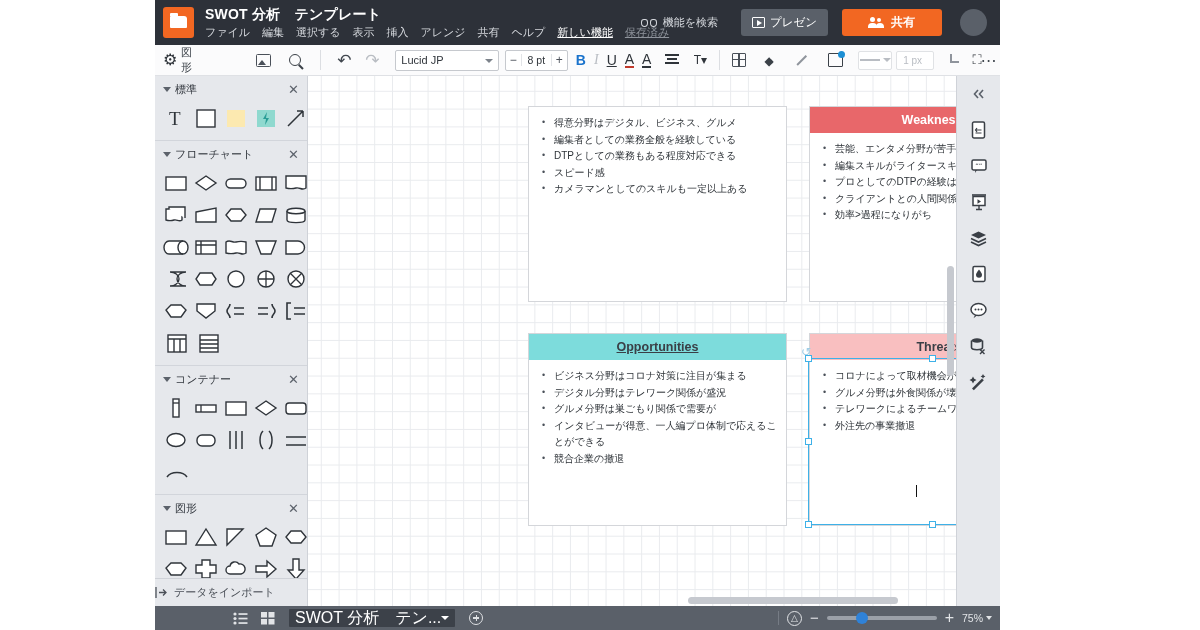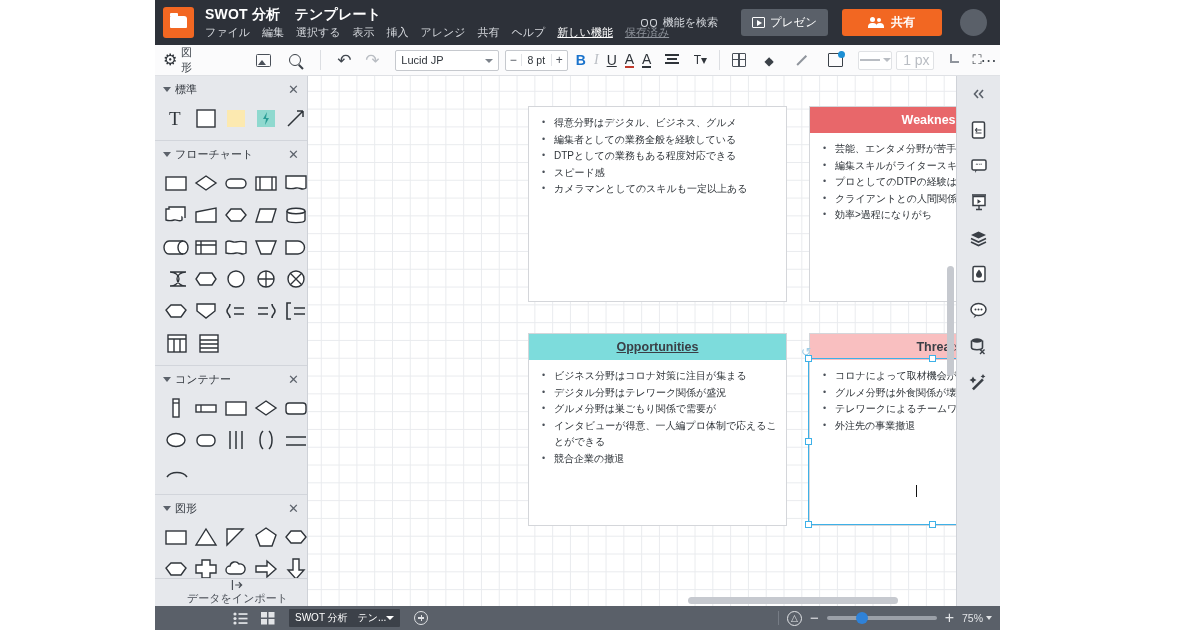--- a/index.html
+++ b/index.html
@@ -113,41 +113,41 @@
   .gridico:after { content:""; position:absolute; left:0; top:5px; width:12px; height:1.2px; background:#4a5059; }
   .fillico { width: 14px; height: 14px; position: relative; }
   .fillico:before { content:"\25C6"; font-size: 12px; color: #3b4148; }
   .penico { width: 14px; height: 14px; position: relative; }
   .penico:before { content:""; position:absolute; left:1px; top:11px; width:13px; height:1.6px; background:#8f949c; transform: rotate(-45deg); transform-origin: left; }
   .shadowico { width: 15px; height: 14px; border: 1.4px solid #3b4148; border-radius: 1px; position: relative; }
   .shadowico:after { content:""; position:absolute; right:-3px; top:-3px; width:7px; height:7px; border-radius:50%; background:#1d8fd4; }
   .lineprev { width: 36px; height: 19px; border: 1px solid #e0e2e5; background:#fff; border-radius:2px; display:flex; align-items:center; justify-content:center; }
   .lineprev i { display:block; width: 20px; height: 1.4px; background:#b9bdc3; }
   .lcaret { border-left: 4px solid transparent; border-right: 4px solid transparent; border-top: 4px solid #b9bdc3; margin-left: 3px; }
-  .pxbox { width: 40px; height: 19px; border: 1px solid #e0e2e5; background:#fff; border-radius:2px; font-size:14px; color:#b9bdc3; display:flex; align-items:center; padding-left:6px; margin-left: 4px; }
+  .pxbox { width: 40px; height: 19px; border: 1px solid #e0e2e5; background:#fff; border-radius:2px; font-size:10px; color:#b9bdc3; display:flex; align-items:center; padding-left:6px; margin-left: 4px; }
   .elbowico { width: 14px; height: 12px; position: relative; }
   .elbowico:before { content:""; position:absolute; left:2px; top:0; width:1.5px; height:8px; background:#8f949c; }
   .elbowico:after { content:""; position:absolute; left:2px; top:7px; width:9px; height:1.5px; background:#8f949c; }
   .dots { font-size: 16px; color: #41474f; letter-spacing: 1px; }
   .expandico { width: 15px; height: 15px; position: relative; color:#2f343a; font-size: 13px; }
 
   
   #leftpanel {
     position: absolute; left: 0; top: 76px; width: 153px; height: 530px;
     background: #e6e8ec; border-right: 1px solid #cfd2d8; overflow: hidden;
   }
   .grp { border-bottom: 1px solid #d2d5db; padding-bottom: 6px; }
   .grphead { display: flex; align-items: center; height: 26px; padding: 0 8px; }
   .grphead .tri { border-left: 4px solid transparent; border-right: 4px solid transparent; border-top: 5px solid #5c626b; margin-right: 4px; }
   .grphead .gt { font-size: 11px; color: #30353c; flex: 1; }
   .grphead .gx { font-size: 13px; color: #5c626b; cursor: pointer; }
   .shrow { display: flex; padding: 0 6px; }
   .sh { width: 28px; height: 28px; margin: 2px 2px; display: flex; align-items: center; justify-content: center; cursor: pointer; }
   .sh svg { display: block; }
-  .impbar { position: absolute; left: 0; bottom: 0; width: 153px; height: 28px; background: #e6e8ec; border-top: 1px solid #cfd2d8; display: flex; align-items: center; padding-left: 12px; flex-direction: column; }
+  .impbar { position: absolute; left: 0; bottom: 0; width: 153px; height: 28px; background: #e6e8ec; border-top: 1px solid #cfd2d8; display: flex; align-items: center; gap: 6px; padding-left: 0; }
   .impbar .lbl { font-size: 11px; color: #4b5058; }
 
   
   #canvas {
     position: absolute; left: 153px; top: 76px; right: 44px; height: 530px;
     background: #ffffff; overflow: hidden;
     background-image:
       linear-gradient(to right, #e9ebee 1px, transparent 1px),
       linear-gradient(to bottom, #e9ebee 1px, transparent 1px);
     background-size: 17.8px 17.8px;
@@ -177,21 +177,21 @@
     position: absolute; right: 0; top: 76px; width: 44px; height: 530px;
     background: #e6e8ec; border-left: 1px solid #cfd2d8;
     display: flex; flex-direction: column; align-items: center; padding-top: 6px; gap: 12px;
   }
   .rbtn { width: 26px; height: 24px; display: flex; align-items: center; justify-content: center; cursor: pointer; color: #3a3f46; }
 
   
   #bottombar { position: absolute; left: 0; bottom: 0; width: 845px; height: 24px; background: #5a6069; display: flex; align-items: center; }
   .bico { width: 22px; height: 18px; display: flex; align-items: center; justify-content: center; cursor: pointer; }
   #pagetab {
-    height: 18px; background: #3c4149; color: #ffffff; font-size: 10px;
+    height: 18px; background: #3c4149; color: #ffffff; font-size: 16px;
     display: flex; align-items: center; padding: 8px 6px; border-radius: 1px; cursor: pointer;
   }
   #pagetab .pc { border-left: 4px solid transparent; border-right: 4px solid transparent; border-top: 4px solid #ffffff; }
   .plusico { width: 14px; height: 14px; border: 1.4px solid #dfe1e4; border-radius: 50%; position: relative; cursor: pointer; }
   .plusico:before { content:""; position:absolute; left:2.8px; top:5.3px; width:6px; height:1.4px; background:#dfe1e4; }
   .plusico:after  { content:""; position:absolute; left:5.3px; top:2.8px; width:1.4px; height:6px; background:#dfe1e4; }
   #zoomwrap { position: absolute; right: 8px; display: flex; align-items: center; gap: 8px; }
   .zsep { width: 1px; height: 14px; background: #767c85; }
   .fitico { width: 15px; height: 15px; border: 1.4px solid #e2e4e7; border-radius: 50%; display:flex;align-items:center;justify-content:center; color:#e2e4e7; font-size:9px; cursor:pointer; }
   .zminus { color: #e2e4e7; font-size: 15px; cursor: pointer; line-height: 10px; }

